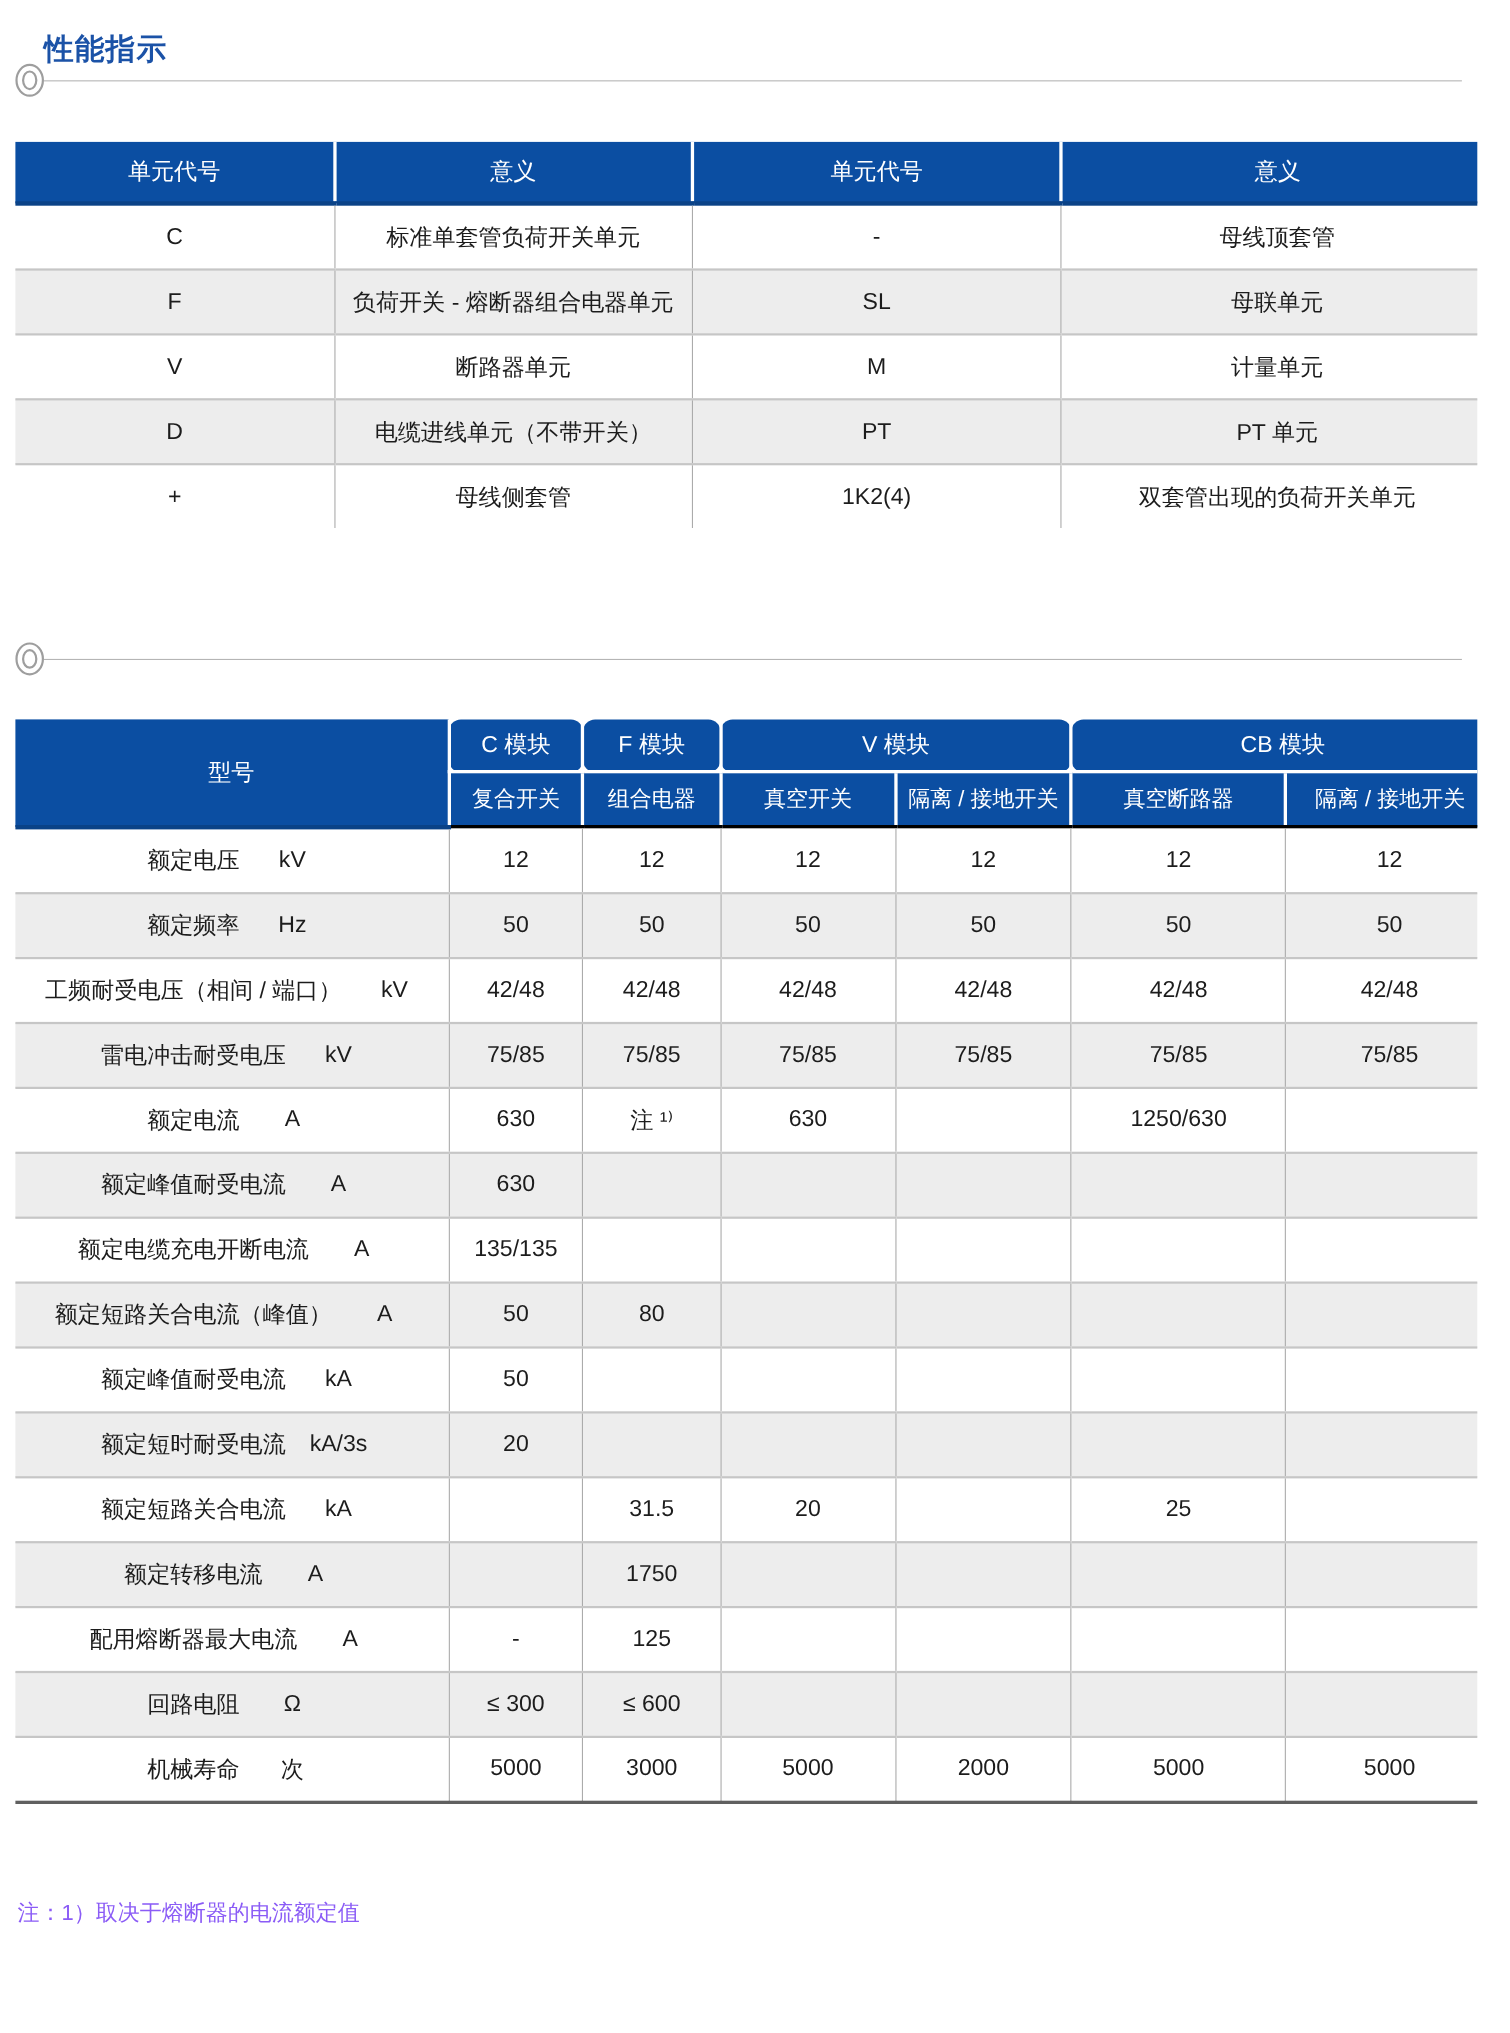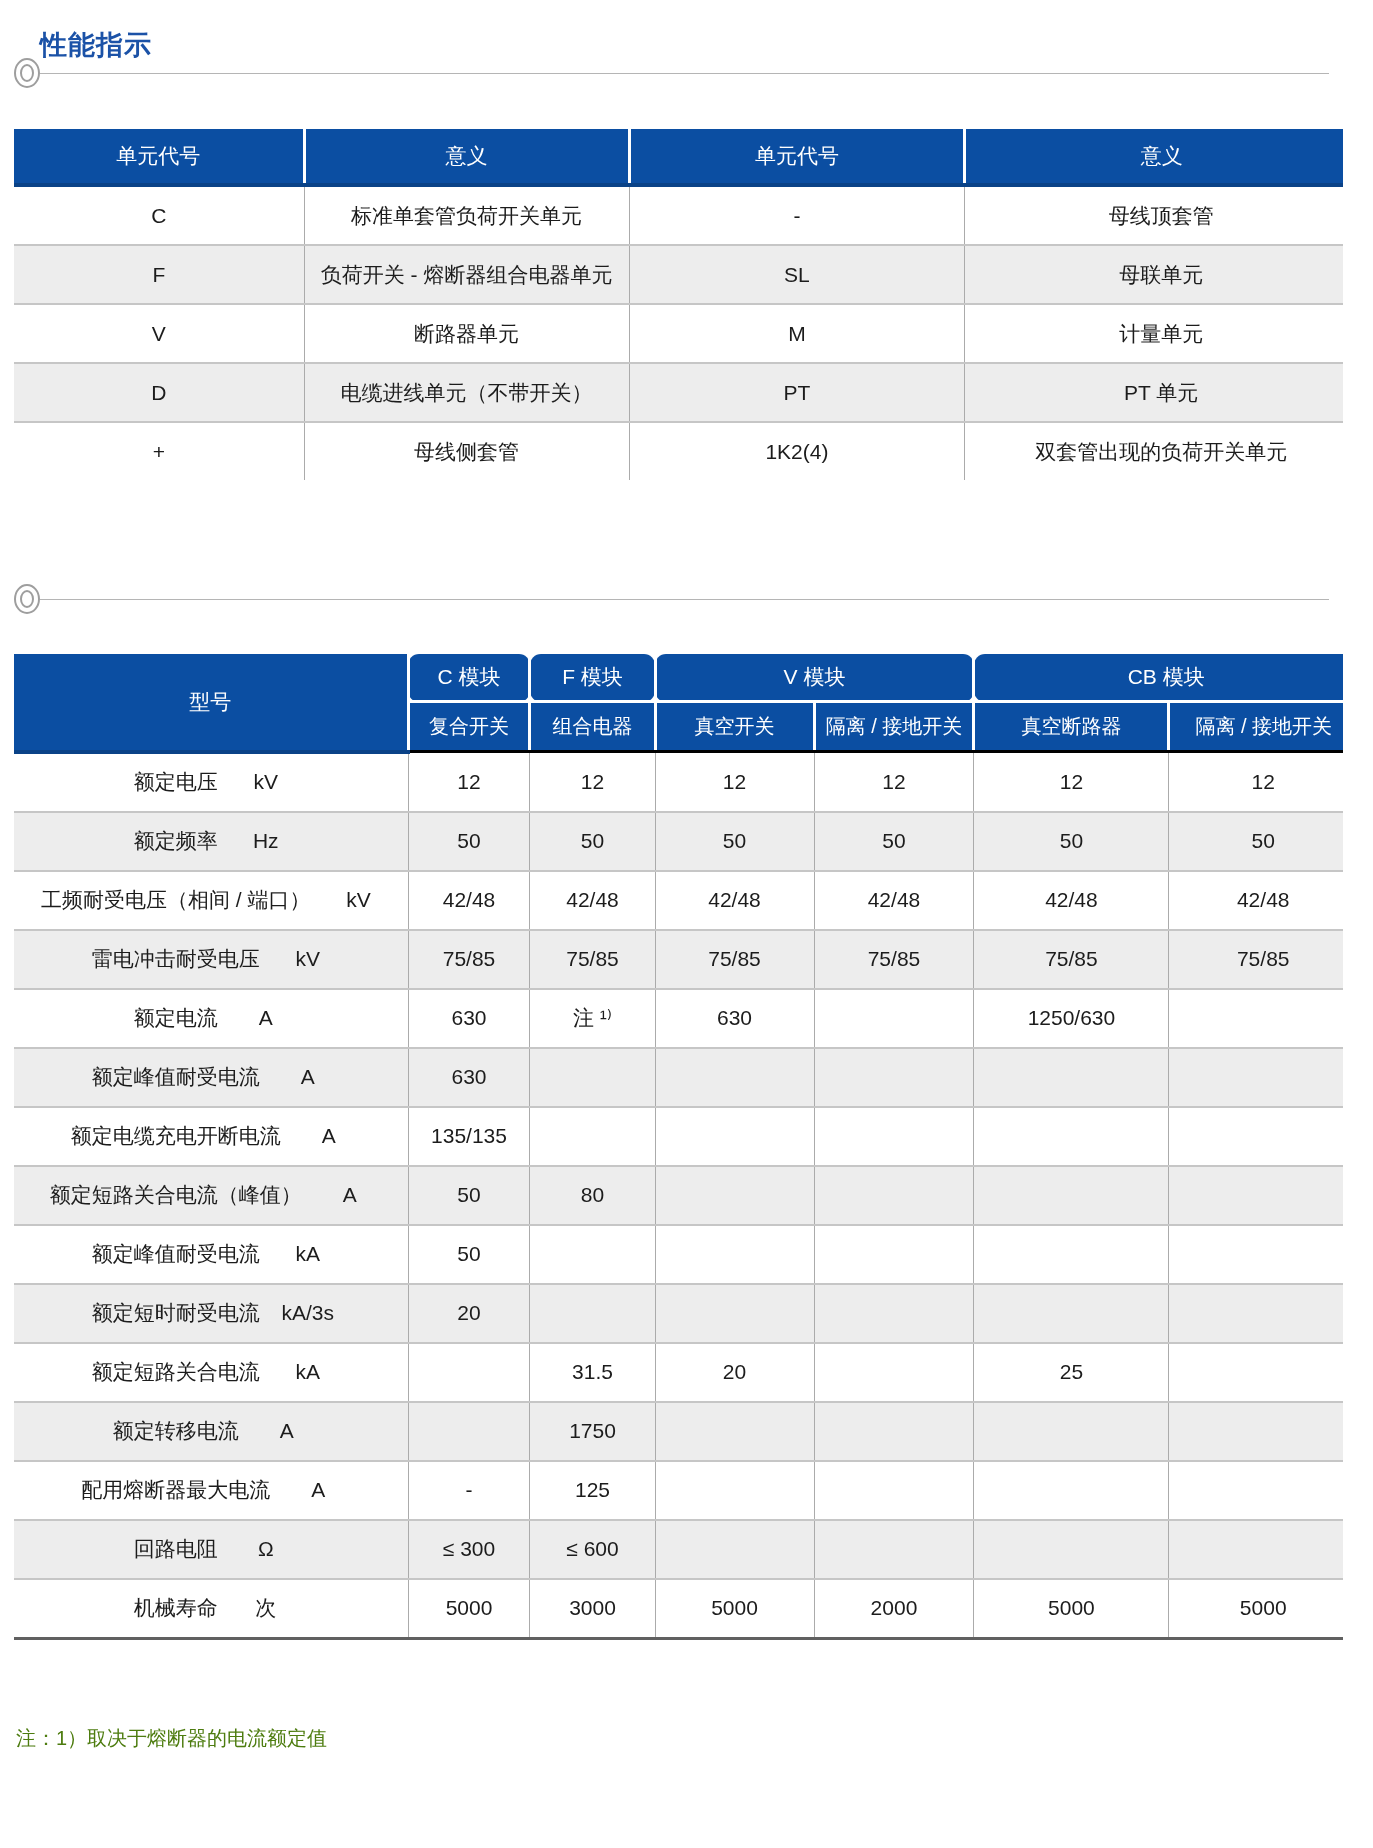--- a/index.html
+++ b/index.html
@@ -64,21 +64,21 @@
   .t2 th.sub{height:47px;border-bottom:3px solid #000000;font-size:20px;}
   .t2 th.lastcol{border-right:none;}
   .t2 th.corner{border-bottom:4px solid #0a4287;}
   .t2 td{height:57px;}
   .t2 td.param-cell{text-align:left;}
   .param-wrap{display:flex;align-items:center;justify-content:center;height:100%;}
   .param-name{margin-left:26px;font-size:21px;white-space:nowrap;}
   .param-unit{width:96px;text-align:center;font-size:21px;flex:0 0 auto;}
 
   
-  .footnote{margin:85px 0 16px 16px;font-size:20px;color:#4d7c0f;}
+  .footnote{margin:85px 0 16px 16px;font-size:20px;color:#8b5cf6;}
 </style>
 </head>
 <body>
 
 <div class="page">
 
   <div class="section-head" style="padding-top:30px;">
     <h2 class="section-title">性能指示</h2>
     <div class="rule">
       <span class="ring">

